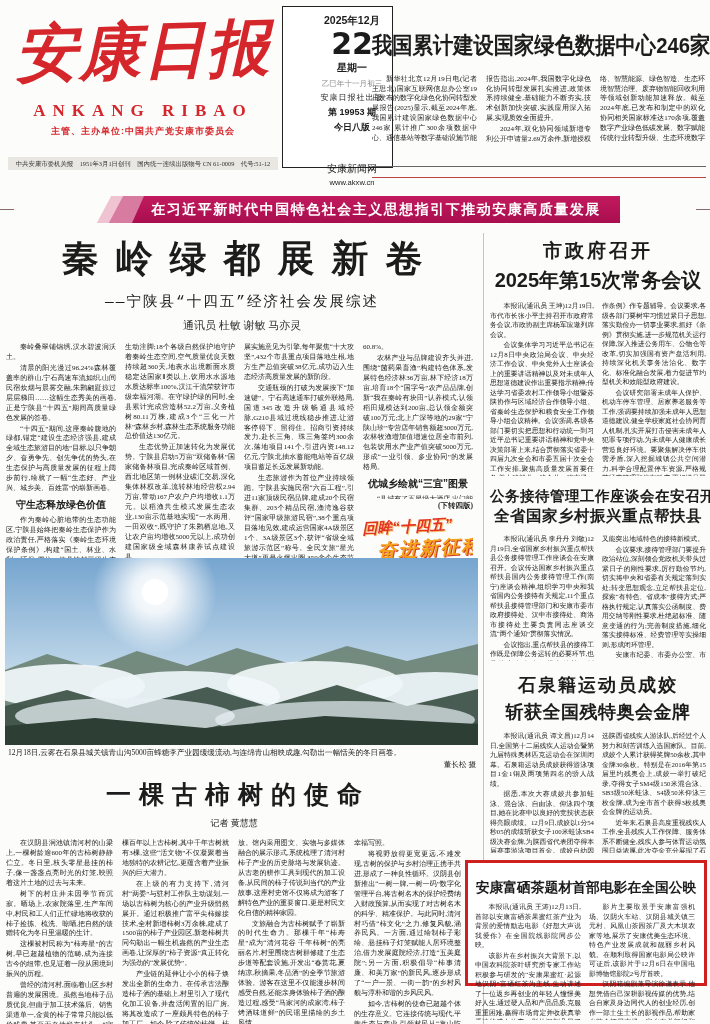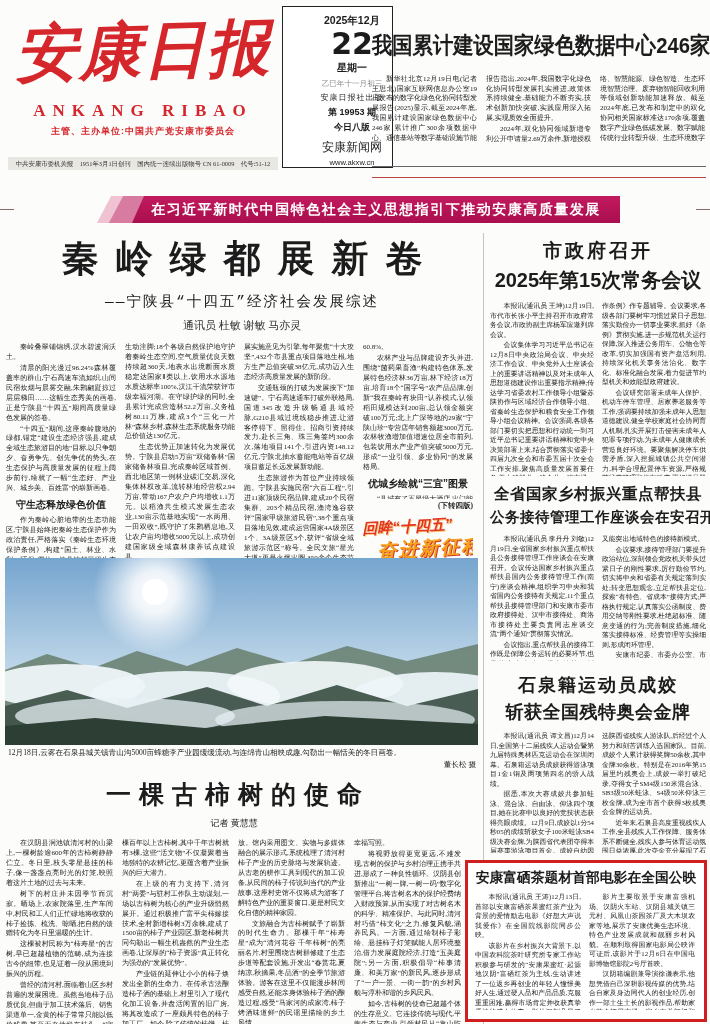--- a/index.html
+++ b/index.html
@@ -16,21 +16,21 @@
   
   .datebox{position:absolute;left:282px;top:6px;width:80px;height:160px;border:1.5px solid #222;background:#fff;
            text-align:center;font-family:"Liberation Sans",sans-serif;padding-left:29px;}
   .db-ym{font-size:10.5px;font-weight:bold;margin-top:7px;}
   .db-day{font-size:30px;font-weight:bold;line-height:1.05;font-family:"DejaVu Sans",sans-serif;}
   .db-week{font-size:10px;font-weight:bold;margin-top:1px;}
   .db-lunar{font-size:7.6px;color:#8a8a8a;margin-top:4px;font-family:"Liberation Serif",serif;}
   .db-pub{font-size:8px;margin-top:3px;font-family:"Liberation Serif",serif;letter-spacing:1px;}
   .db-issue{font-size:9px;font-weight:bold;margin-top:3px;}
   .db-pages{font-size:9px;font-weight:bold;margin-top:2px;}
-  .db-site{font-size:12px;margin-top:5px;}
+  .db-site{font-size:10px;margin-top:28px;}
   .db-url{font-size:7.6px;margin-top:2px;}
   
   .top-article{position:absolute;left:372px;top:32px;width:334px;}
   .top-headline{font-family:"Liberation Sans",sans-serif;font-weight:bold;font-size:20.5px;line-height:1.2;
                 white-space:nowrap;transform:scale(.99,1.12);transform-origin:left top;letter-spacing:0;}
   .top-cols{display:flex;gap:9px;margin-top:18px;height:68px;overflow:hidden;}
   .top-col{width:105px;overflow:hidden;}
   .rule-gray{position:absolute;left:372px;top:166px;width:334px;height:0;border-top:1px solid #666;}
   .rule-red{position:absolute;left:372px;top:177px;width:334px;height:0;border-top:1.5px solid #b9453e;}
   
@@ -81,22 +81,22 @@
   .gov-h1{font-size:19px;letter-spacing:3px;}
   .gov-h2{font-size:20px;letter-spacing:0;margin-top:3px;}
   .rec-h1{font-size:15.5px;letter-spacing:.5px;}
   .rec-h2{font-size:14.5px;letter-spacing:.5px;margin-top:3px;}
   .ath-h1{font-size:18px;letter-spacing:2px;}
   .ath-h2{font-size:18px;letter-spacing:.5px;margin-top:3px;}
   .rbody{display:flex;gap:8px;margin-top:7px;overflow:hidden;}
   .rbody .rc{width:104px;overflow:hidden;}
   .rbody .bp{font-size:6.8px;line-height:1.4;}
   
-  .moviebox{position:absolute;left:465px;top:860px;width:242px;height:162px;border:3.5px solid #cf1f1f;background:#fff;
-            box-sizing:border-box;padding:6px 7px;}
+  .moviebox{position:absolute;left:465px;top:860px;width:242px;height:126px;border:3.5px solid #cf1f1f;background:#fff;
+            box-sizing:border-box;padding:16px 7px;}
   .movie-h{font-family:"Liberation Sans",sans-serif;font-weight:bold;font-size:13.8px;text-align:center;white-space:nowrap;}
   .movie-cols{display:flex;gap:8px;margin-top:5px;height:118px;overflow:hidden;}
   .movie-cols .rc{width:106px;overflow:hidden;}
   .movie-cols .bp{font-size:6.8px;line-height:1.4;}
 </style>
 </head>
 <body>
 
 <div class="page">
 
@@ -261,22 +261,22 @@
 
       </div>
       <div class="rc">
         <p class="bp cont">作条例》作专题辅导。会议要求,各级各部门要树牢习惯过紧日子思想,落实勤俭办一切事业要求,抓好《条例》贯彻实施,进一步规范机关运行保障,深入推进公务用车、公物仓等改革,切实加强国有资产盘活利用,持续深化机关事务法治化、数字化、标准化融合发展,着力促进节约型机关和效能型政府建设。</p>
         <p class="bp">会议研究部署未成年人保护、机动车停车管理、居家养老服务等工作,强调要持续加强未成年人思想道德建设,健全学校家庭社会协同育人机制,扎实开展打击侵害未成年人犯罪专项行动,为未成年人健康成长营造良好环境。要聚焦解决停车供需矛盾,深入挖掘城镇公共空间潜力,科学合理配置停车资源,严格规范经营管理和停车秩序,更好满足群众合理停车需求。要积极应对人口老龄化,坚持以居家老年人服务需求为导向,充分发挥政府、市场、社会、家庭等多元主体的积极性,不断优化资源配置,配套完善服务供给体系,促进养老服务高质量发展。会议还研究了其他事项。</p>
       </div>
     </div>
   </div>
 
   <div class="rcol" style="top:484px;">
+    <div class="r-head1 rec-h2">公务接待管理工作座谈会在安召开</div>
     <div class="r-head1 rec-h1">全省国家乡村振兴重点帮扶县</div>
-    <div class="r-head1 rec-h2">公务接待管理工作座谈会在安召开</div>
     <div class="rbody" style="height:127px;">
       <div class="rc">
         <p class="bp">本报讯(通讯员 李丹丹 刘敏)12月19日,全省国家乡村振兴重点帮扶县公务接待管理工作座谈会在安康召开。会议传达国家乡村振兴重点帮扶县国内公务接待管理工作(南宁)座谈会精神,组织学习中央和我省国内公务接待有关规定,11个重点帮扶县接待管理部门和安康市委市政府接待处、汉中市接待处、商洛市接待处主要负责同志座谈交流“两个通知”贯彻落实情况。</p>
         <p class="bp">会议指出,重点帮扶县的接待工作既是保障公务运转的必要环节,也是落实中央八项规定精神、纠治“四风”问题的关键领域。强调重点帮扶县做好接待工作首先要把握政治属性和地域定位,解放思想,破除老观念,立足县域实际,探索符合接待工作新形势新要求,</p>
       </div>
       <div class="rc">
         <p class="bp cont">又能突出地域特色的接待新模式。</p>
         <p class="bp">会议要求,接待管理部门要提升政治站位,深刻领会党政机关带头过紧日子的刚性要求,厉行勤俭节约,切实将中央和省委有关规定落到实处;转变思想观念,立足帮扶县定位,探索“有特色、省成本”接待方式;严格执行规定,认真落实公函制度、费用交纳等刚性要求,杜绝超标准、随意变通的行为;完善制度措施,细化落实接待标准、经费管理等实操细则,形成闭环管理。</p>
         <p class="bp">安康市纪委、市委办公室、市审计局、市财政局、市农业农村局、市委机关事务服务中心、市机关事务服务中心及非重点帮扶县接待管理部门负责同志参加或列席会议。</p>
       </div>

